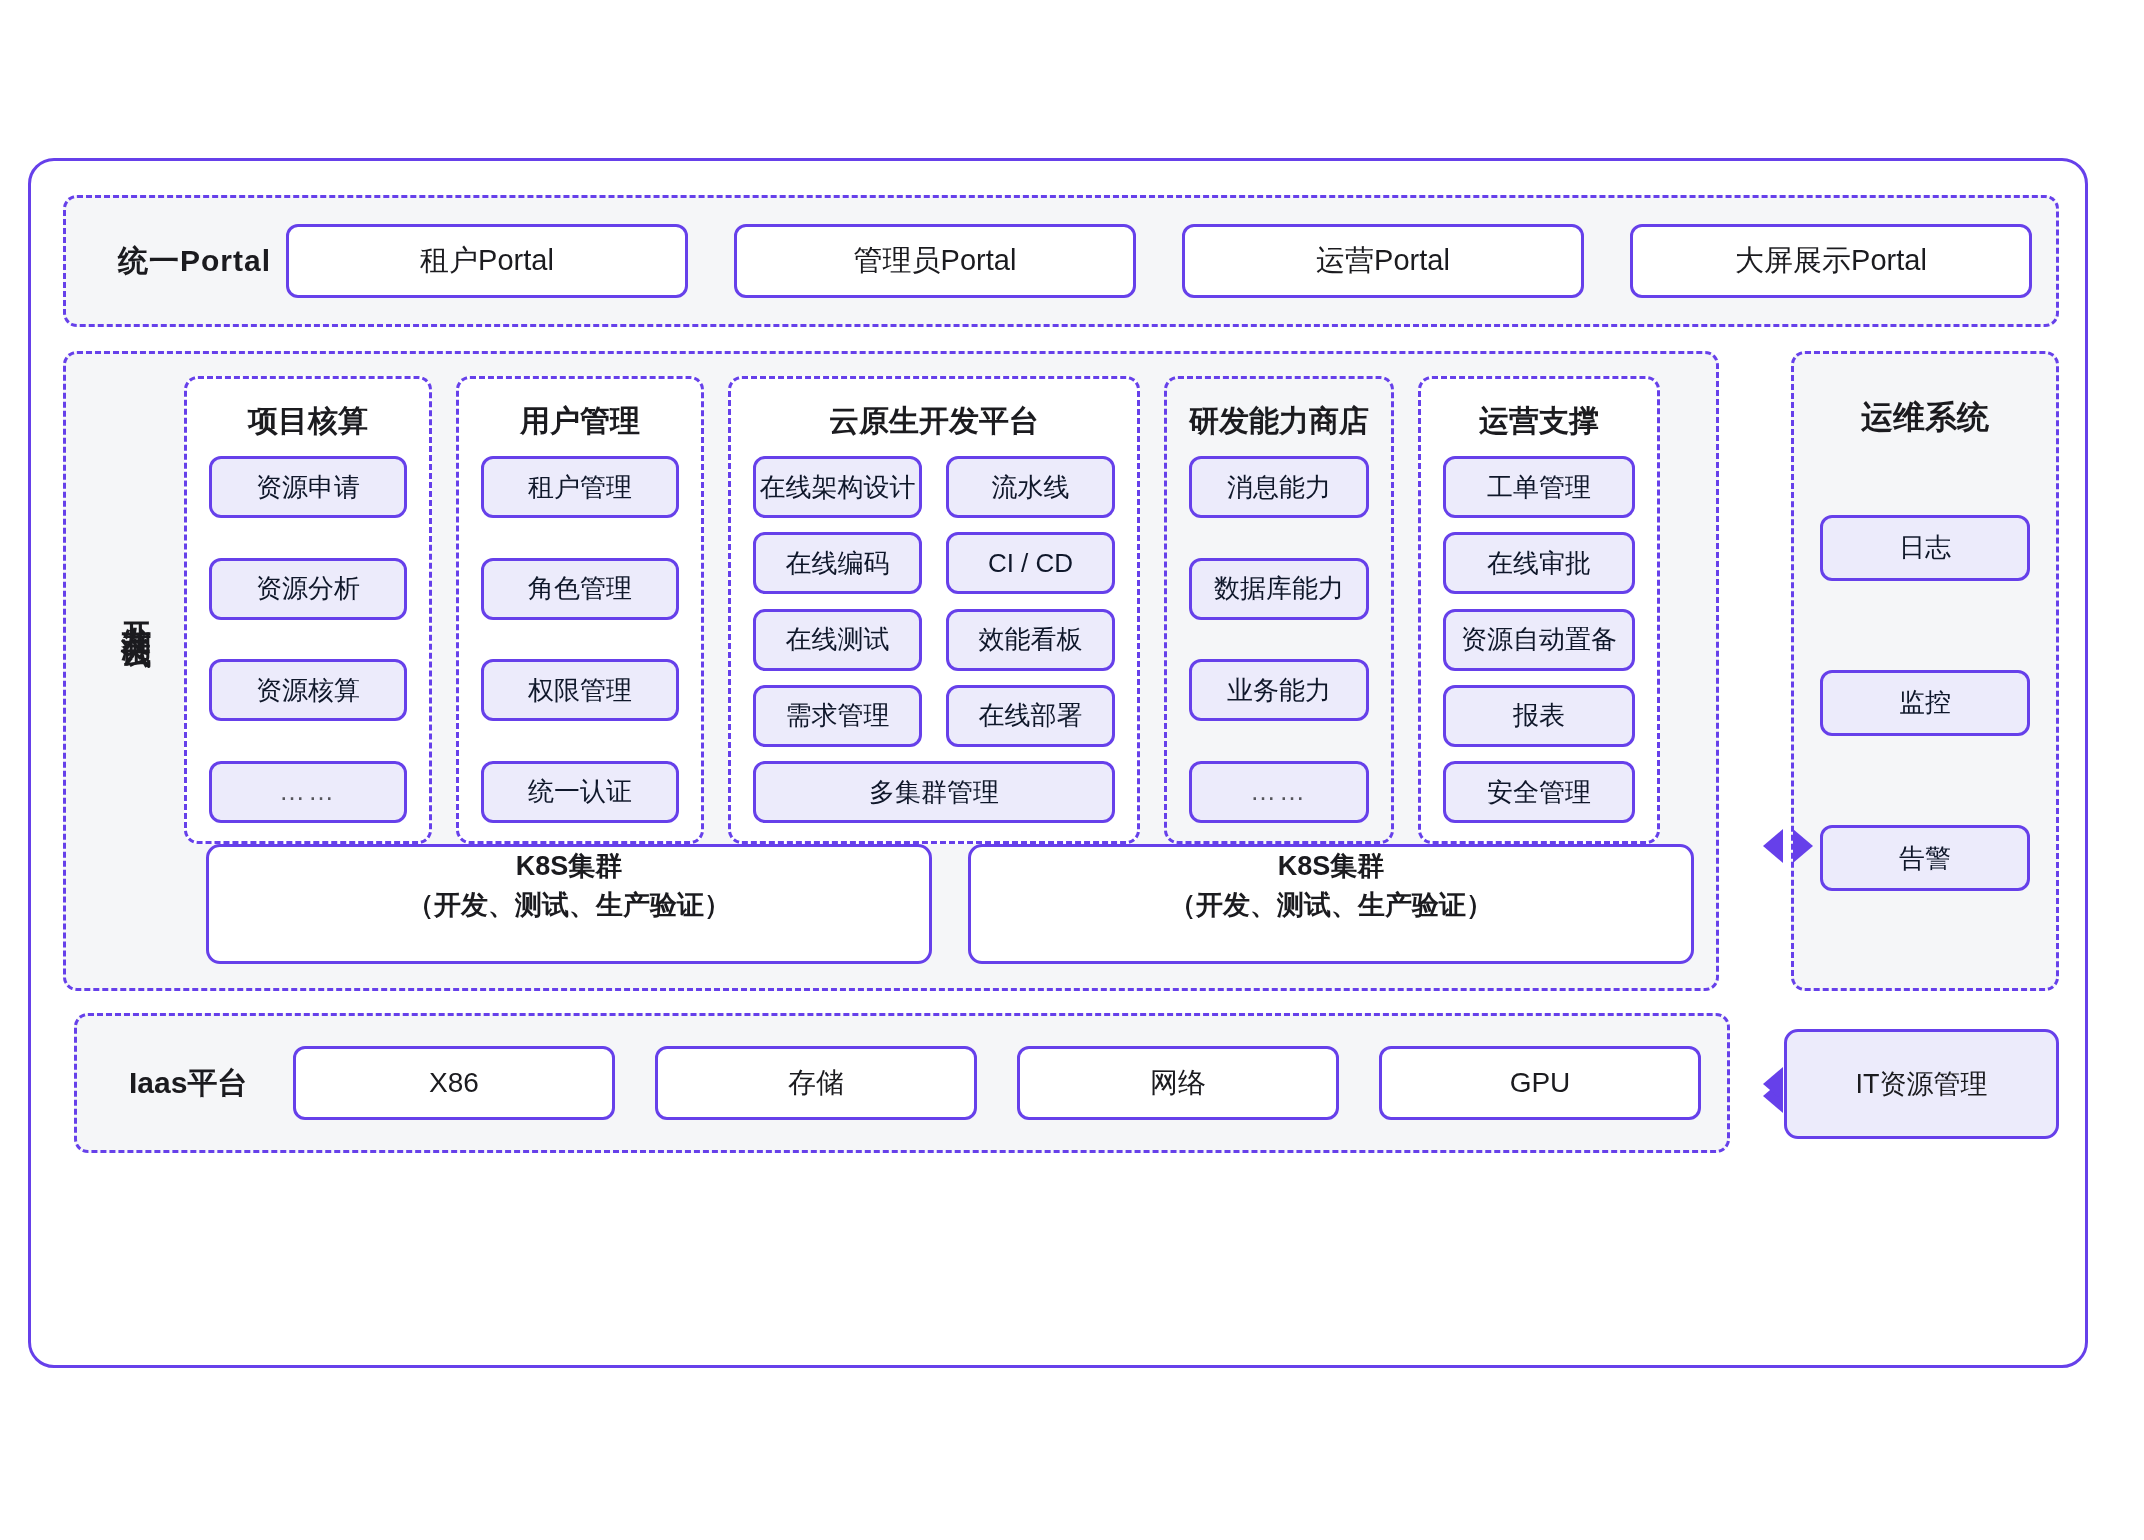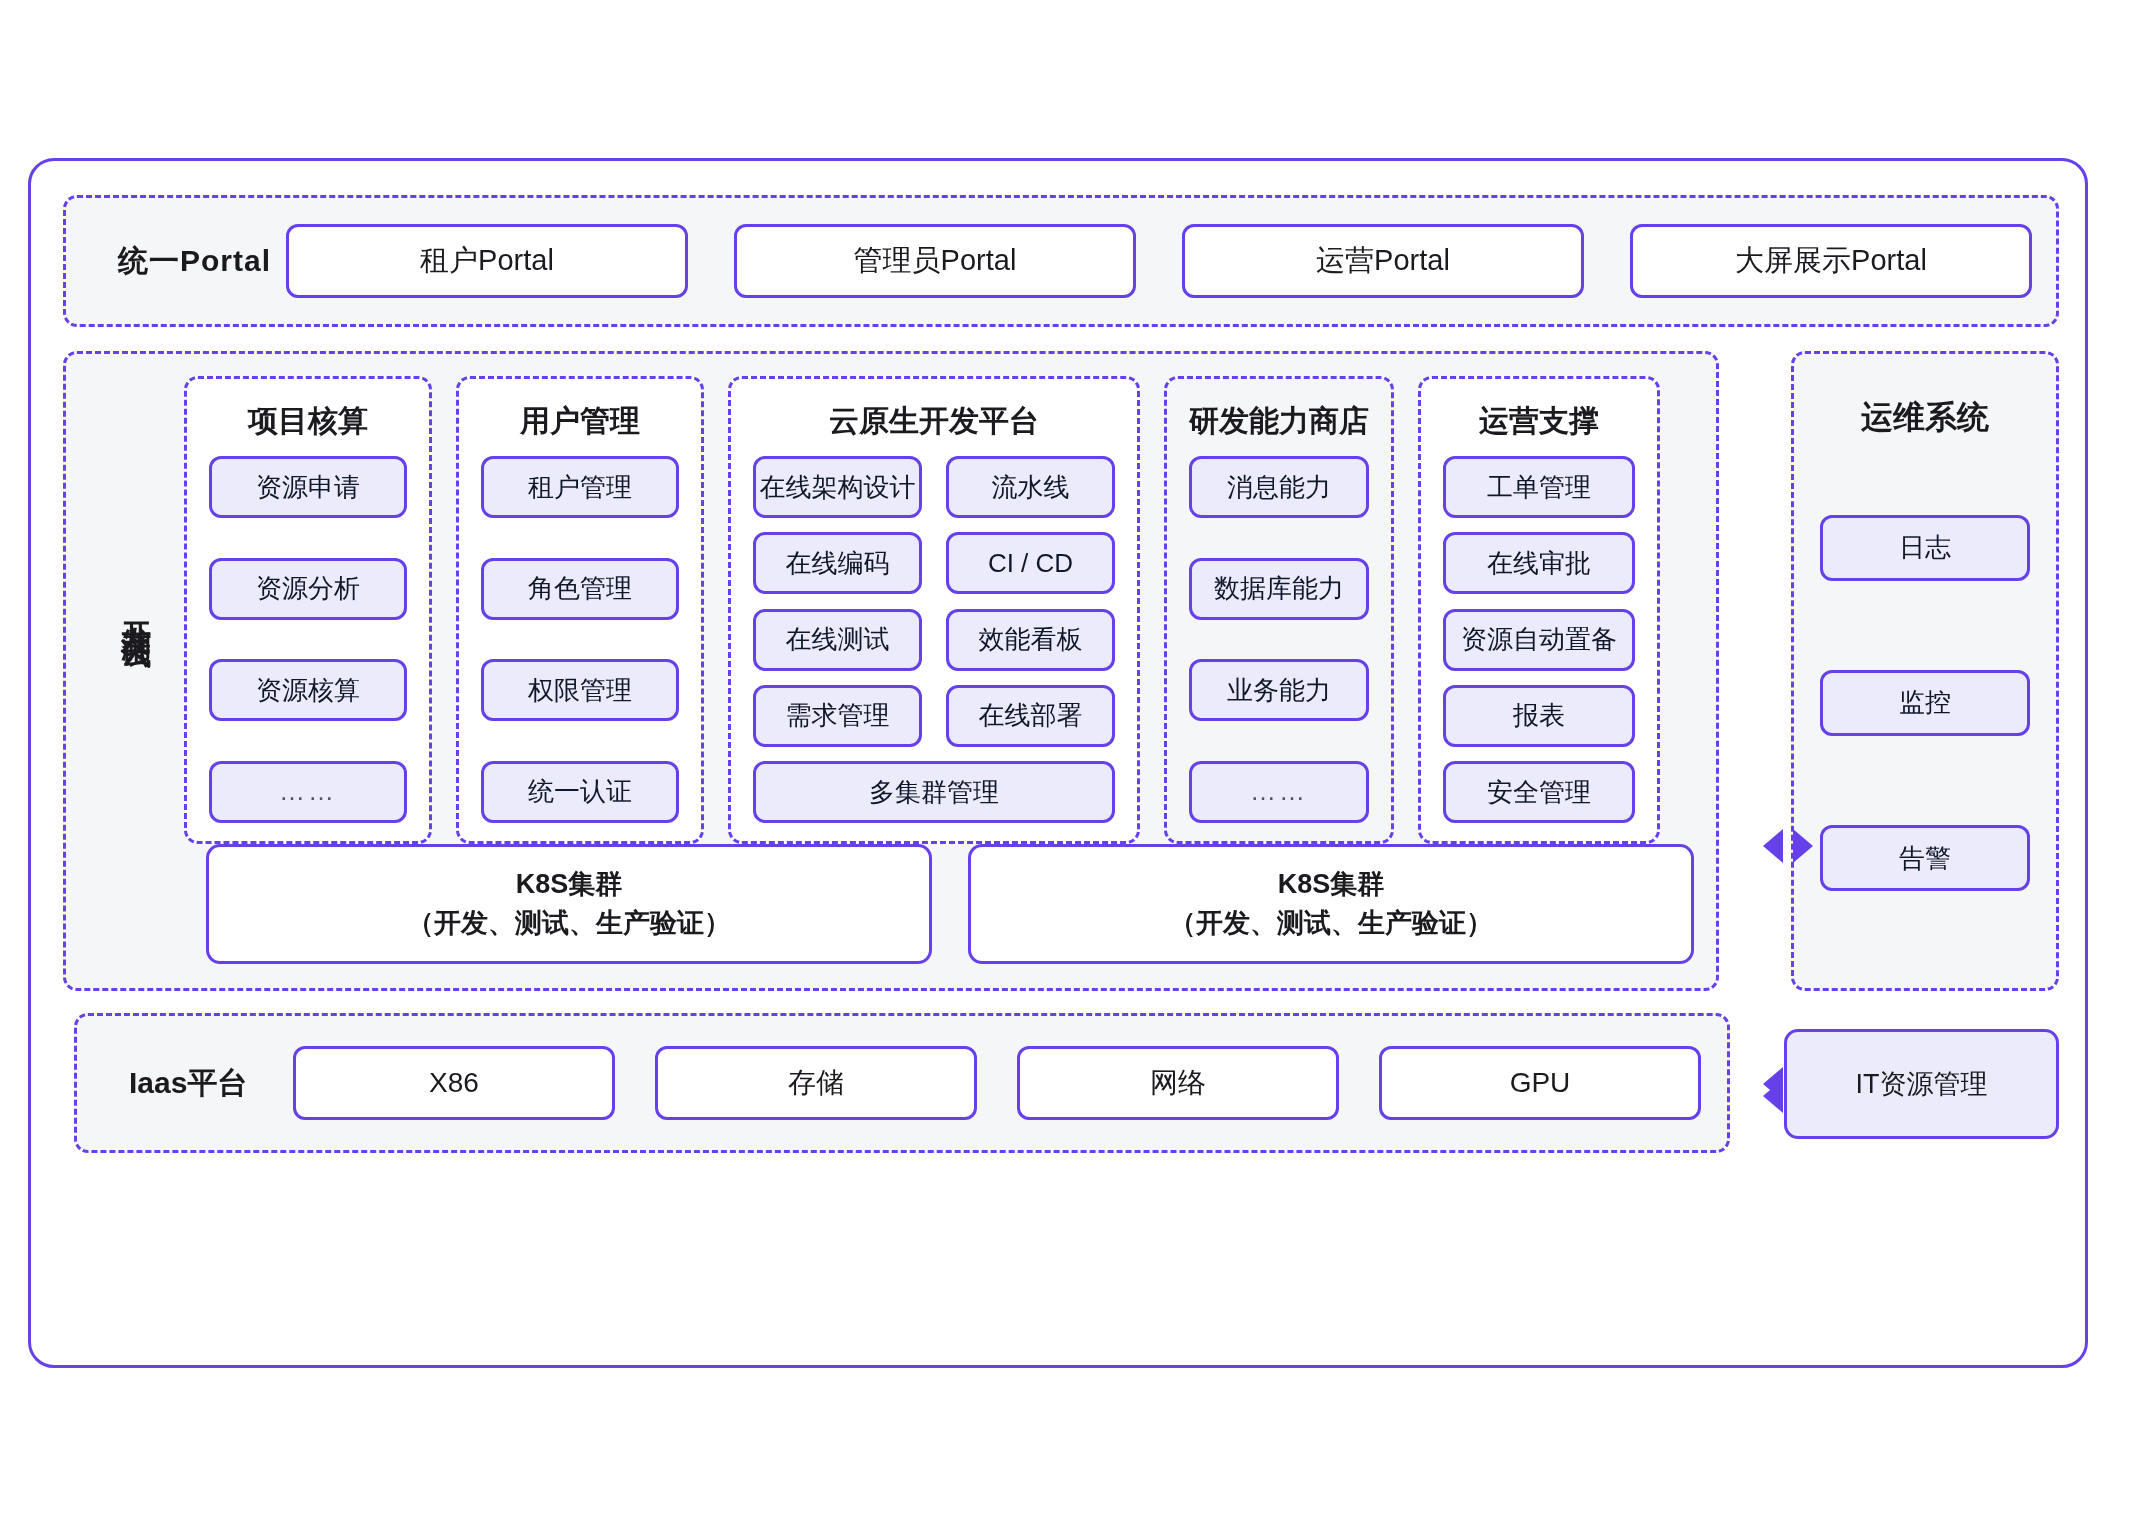--- a/index.html
+++ b/index.html
@@ -186,21 +186,21 @@
   }
   .k8s-box {
     flex: 1;
     box-sizing: border-box;
     border: 3px solid #6640ea;
     border-radius: 14px;
     background: #ffffff;
     display: flex;
     flex-direction: column;
     align-items: center;
-    justify-content: center;
+    justify-content: flex-start;
     font-size: 27px;
     font-weight: bold;
     line-height: 1.45;
     text-align: center;
   }
 
   
   #ops-system-section {
     position: absolute;
     right: 0;

